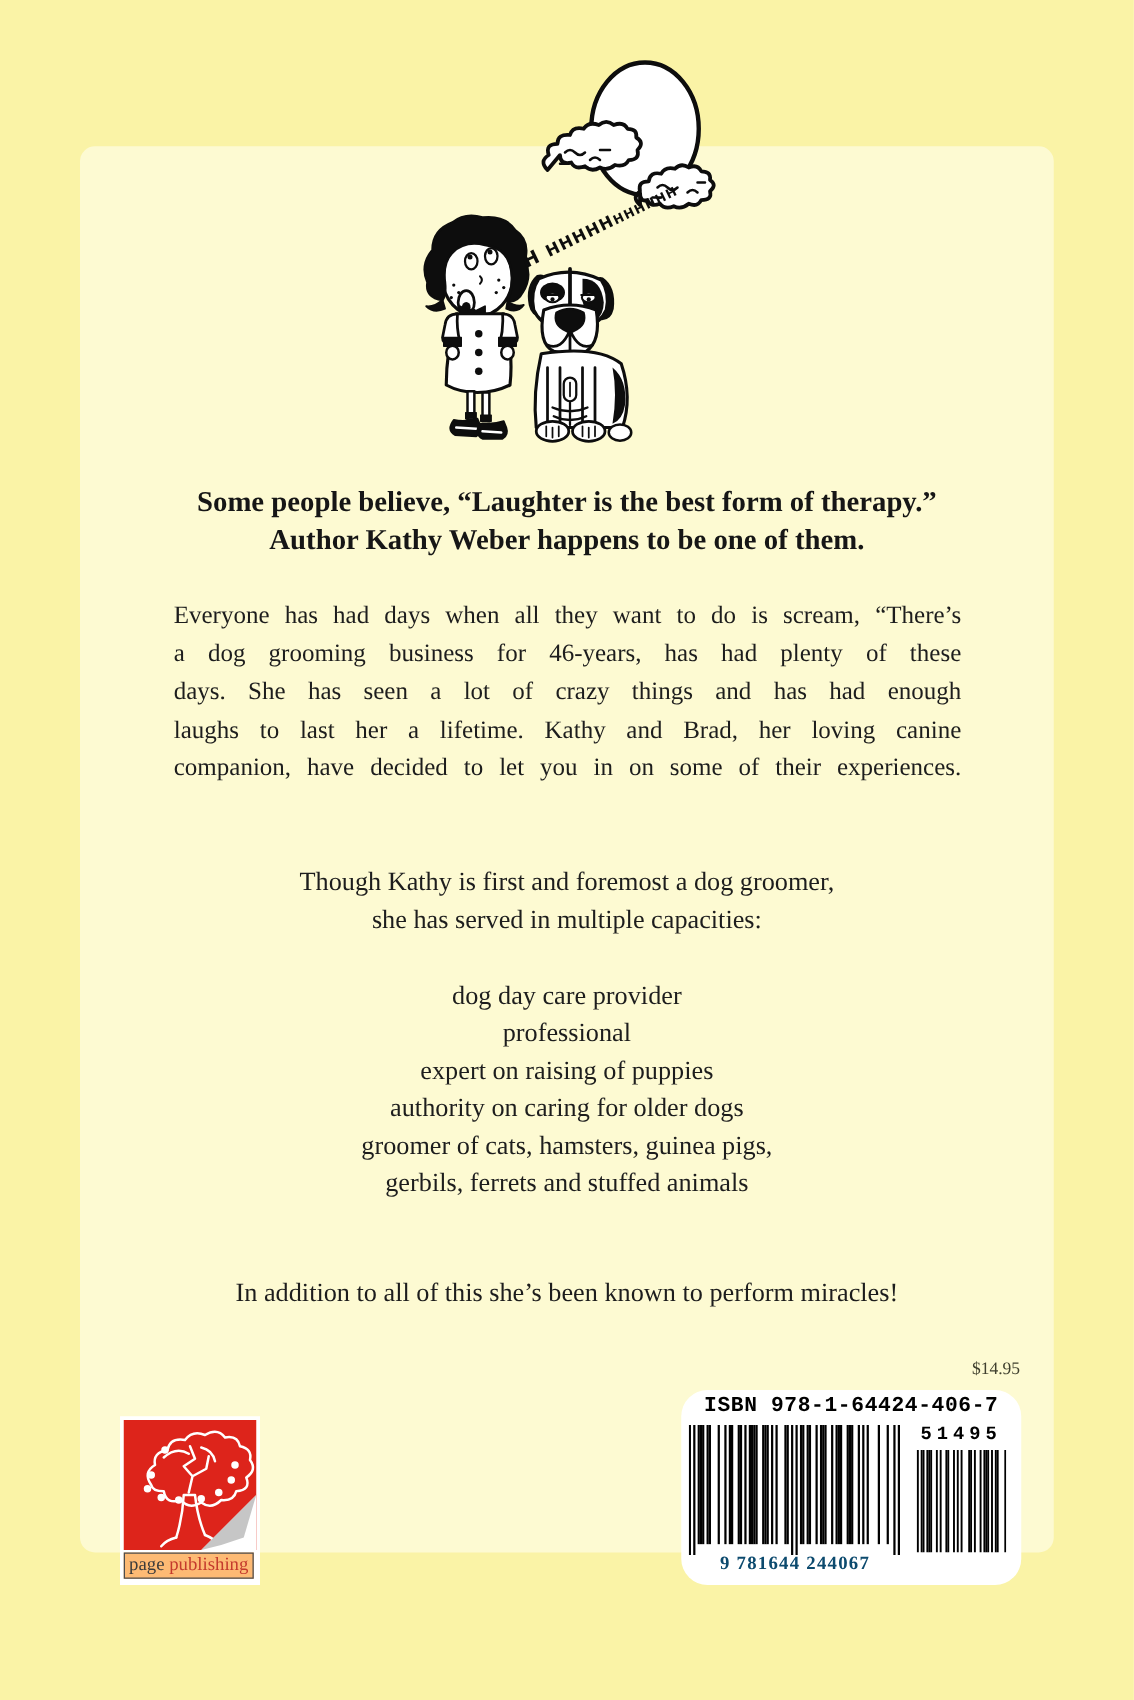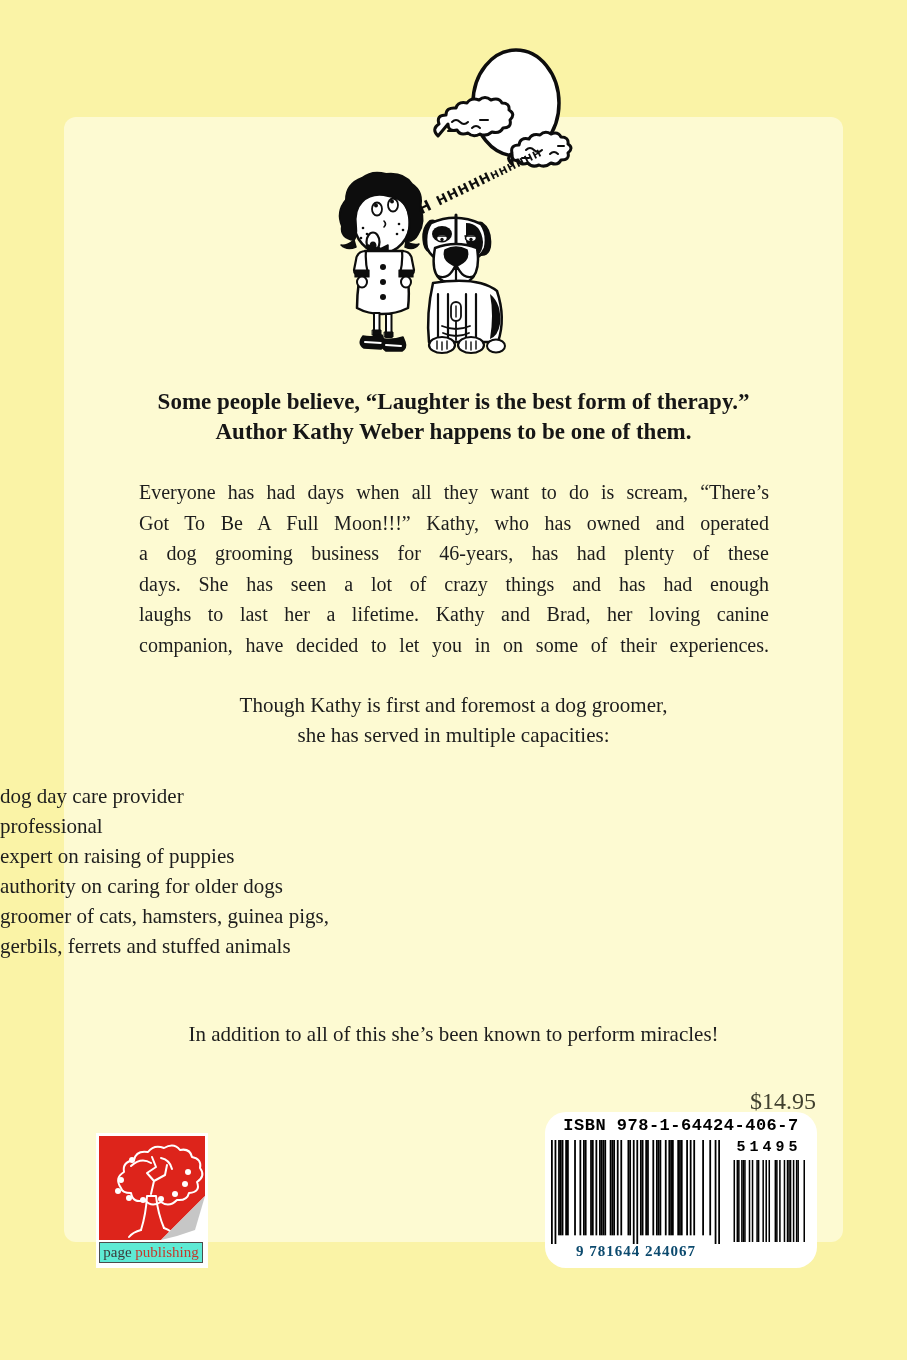--- a/index.html
+++ b/index.html
@@ -14,25 +14,25 @@
     background:#fdfad2;border-radius:12px;
   }
   .illo{position:absolute;left:330px;top:42px;width:262px;height:322px;}
   .headline{
     position:absolute;left:0;top:387px;width:907px;text-align:center;
     font-weight:bold;font-size:23px;line-height:30px;color:#161616;
   }
   .blurb{position:absolute;left:139px;top:477px;width:630px;font-size:20px;color:#1d1d1d;}
   .blurb-line{text-align:justify;text-align-last:justify;line-height:30.5px;white-space:normal;}
   .intro{position:absolute;left:0;top:690px;width:907px;text-align:center;font-size:21px;line-height:30px;}
-  .roles{position:absolute;left:0;top:781px;width:907px;font-size:21px;line-height:30px;}
+  .roles{position:absolute;left:0;top:781px;width:907px;text-align:center;font-size:21px;line-height:30px;}
   .closing{position:absolute;left:0;top:1022px;width:907px;text-align:center;font-size:21px;}
   .price{
     position:absolute;left:545px;top:1088px;width:271px;text-align:right;
-    font-size:24px;color:#40402f;
+    font-size:14px;color:#40402f;
   }
   .barcode-box{position:absolute;left:545px;top:1112px;width:272px;height:156px;background:#ffffff;border-radius:21px;}
   .isbn{
     position:absolute;left:0;top:4px;width:100%;text-align:center;
     font-family:"Liberation Mono", monospace;font-weight:bold;font-size:17px;letter-spacing:0.5px;color:#000;
   }
   .main-bars{position:absolute;left:6px;top:28px;width:169px;height:104px;}
   .bc-digits{
     position:absolute;left:0px;top:131px;width:182px;text-align:center;
     font-family:Liberation Serif, serif;font-weight:bold;font-size:15px;letter-spacing:1px;color:#0c4a6e;
@@ -41,21 +41,21 @@
     position:absolute;left:185px;top:27px;width:78px;text-align:center;
     font-family:"Liberation Mono", monospace;font-weight:bold;font-size:15px;letter-spacing:4px;color:#000;
   }
   .supp-bars{position:absolute;left:187px;top:48px;width:73px;height:82px;}
   .main-bars svg rect,.supp-bars svg rect{fill:#000;}
   .logo{position:absolute;left:96px;top:1133px;width:112px;height:135px;background:#fff;}
   .logo-red{position:absolute;left:3px;top:3px;width:106px;height:104px;background:#dd241b;}
   .logo-red svg{position:absolute;left:0;top:0;}
   .logo-strip{
     position:absolute;left:3px;top:109px;width:104px;height:21px;
-    border:1px solid #4c4c4c;background:#5eead4;box-sizing:border-box;
+    border:1px solid #4c4c4c;background:#fdba74;box-sizing:border-box;
     text-align:center;line-height:19px;font-size:15px;
   }
   .logo-strip .pg{color:#3b3b3b;}
   .logo-strip .pub{color:#c43a2d;}
 </style>
 </head>
 <body>
 
 <div class="panel"></div>
 
@@ -176,21 +176,20 @@
   </g>
 </svg>
 
 <div class="headline">
   <div>Some people believe, “Laughter is the best form of therapy.”</div>
   <div>Author Kathy Weber happens to be one of them.</div>
 </div>
 
 <div class="blurb">
   <div class="blurb-line">Everyone has had days when all they want to do is scream, “There’s</div>
-  <div class="blurb-line">Got To Be A Full Moon!!!” Kathy, who has owned and operated</div>
   <div class="blurb-line">a dog grooming business for 46-years, has had plenty of these</div>
   <div class="blurb-line">days. She has seen a lot of crazy things and has had enough</div>
   <div class="blurb-line">laughs to last her a lifetime. Kathy and Brad, her loving canine</div>
   <div class="blurb-line">companion, have decided to let you in on some of their experiences.</div>
 </div>
 
 <div class="intro">
   <div>Though Kathy is first and foremost a dog groomer,</div>
   <div>she has served in multiple capacities:</div>
 </div>

